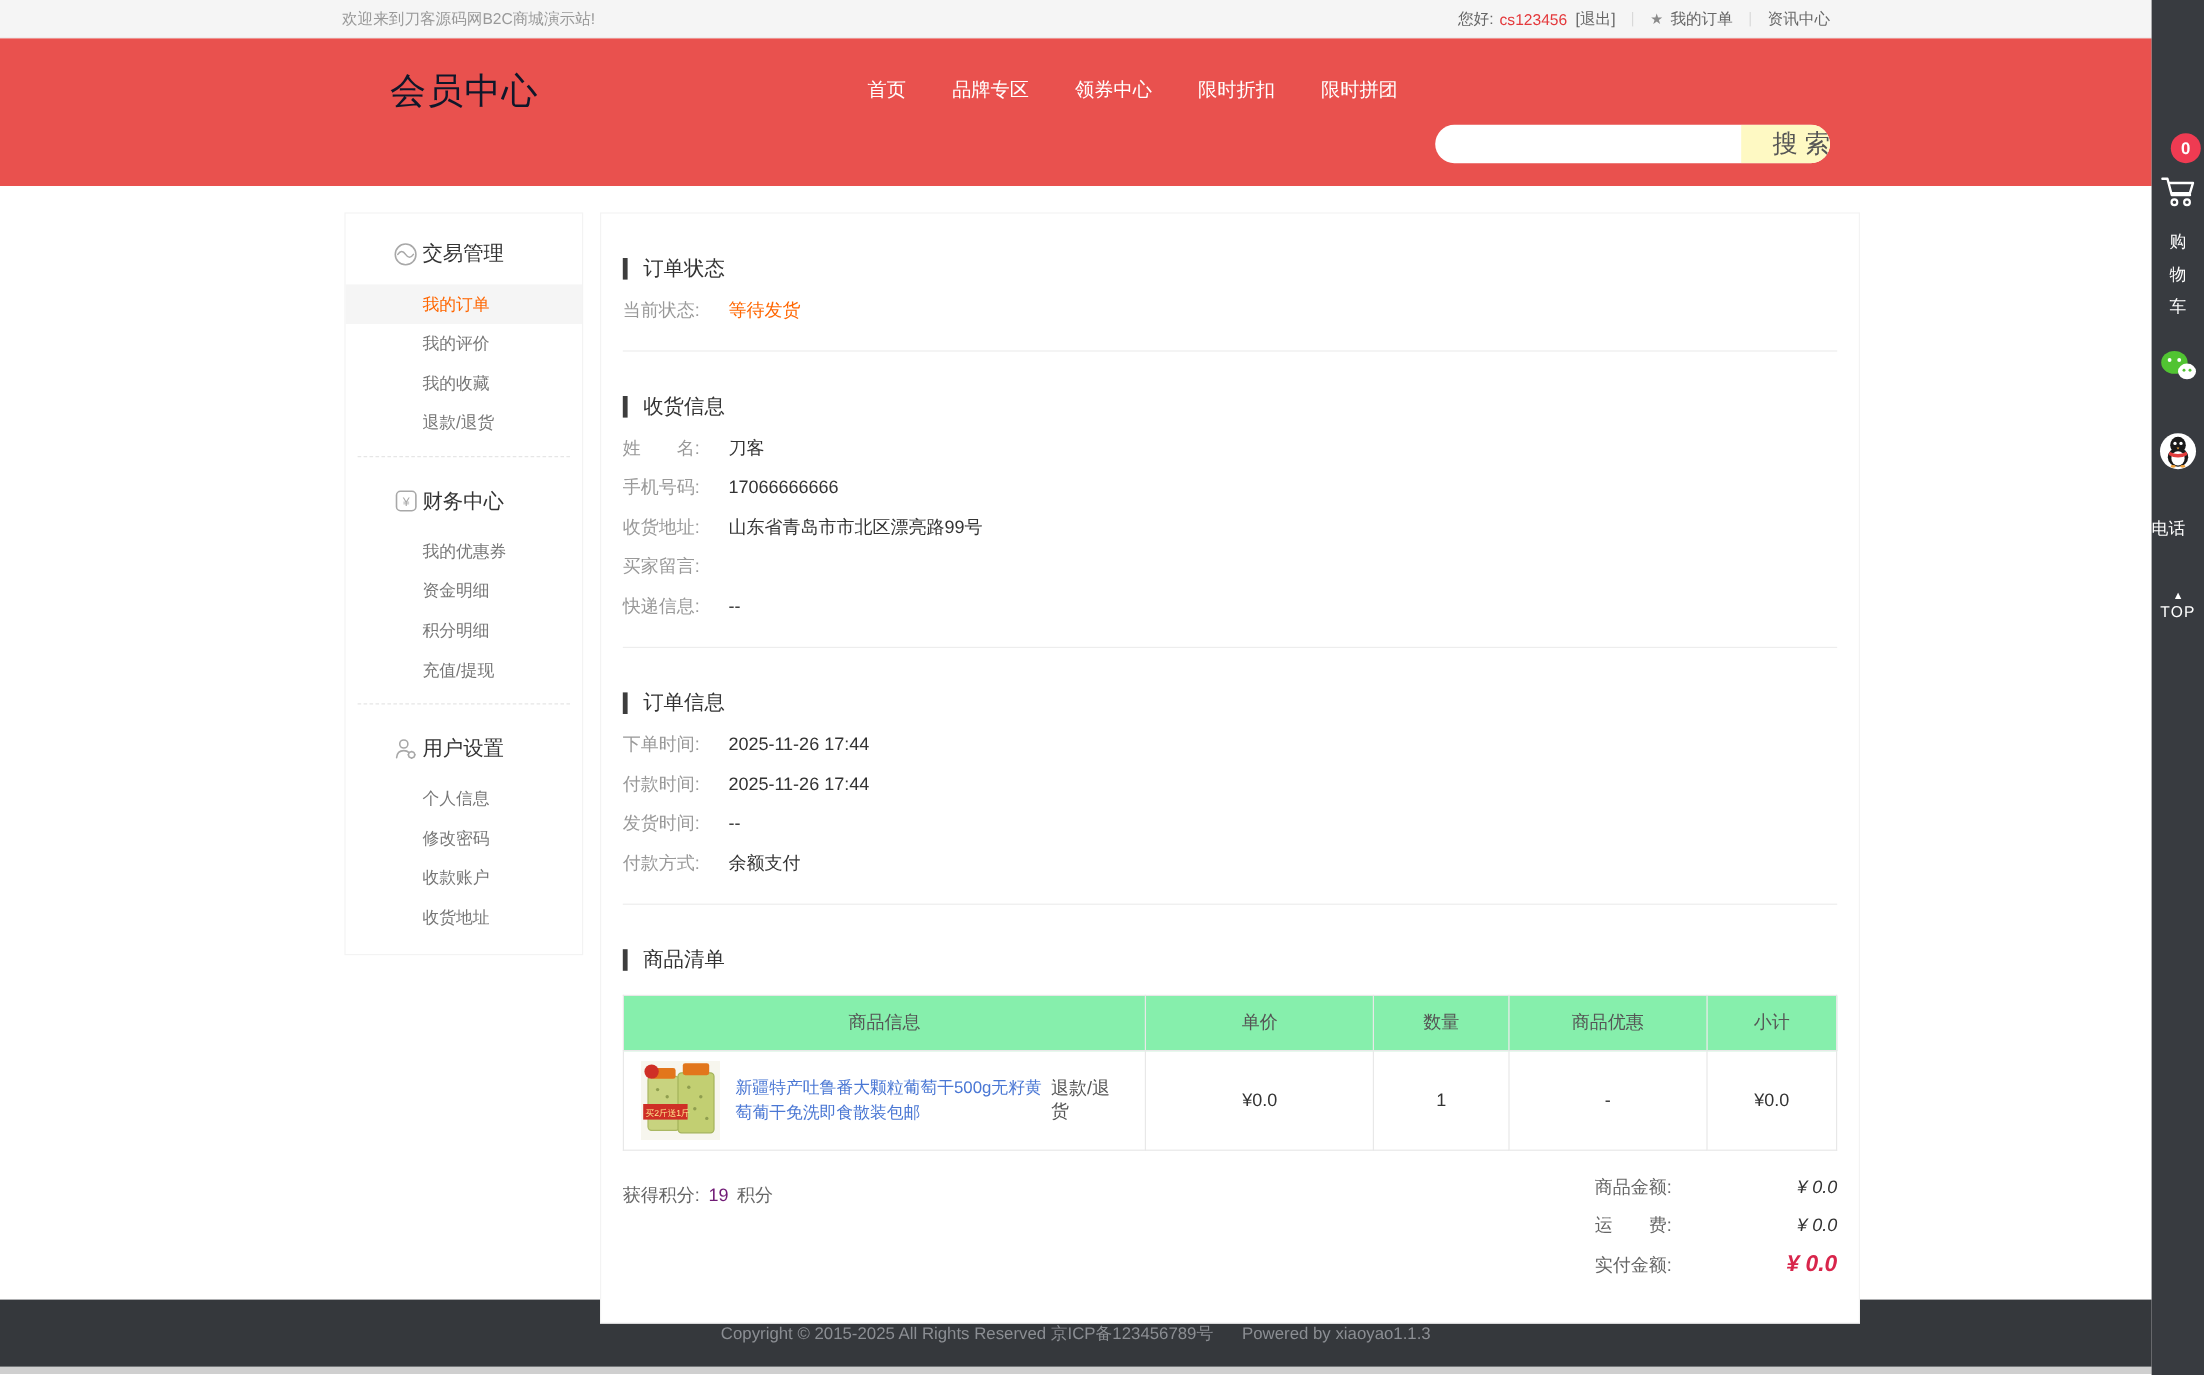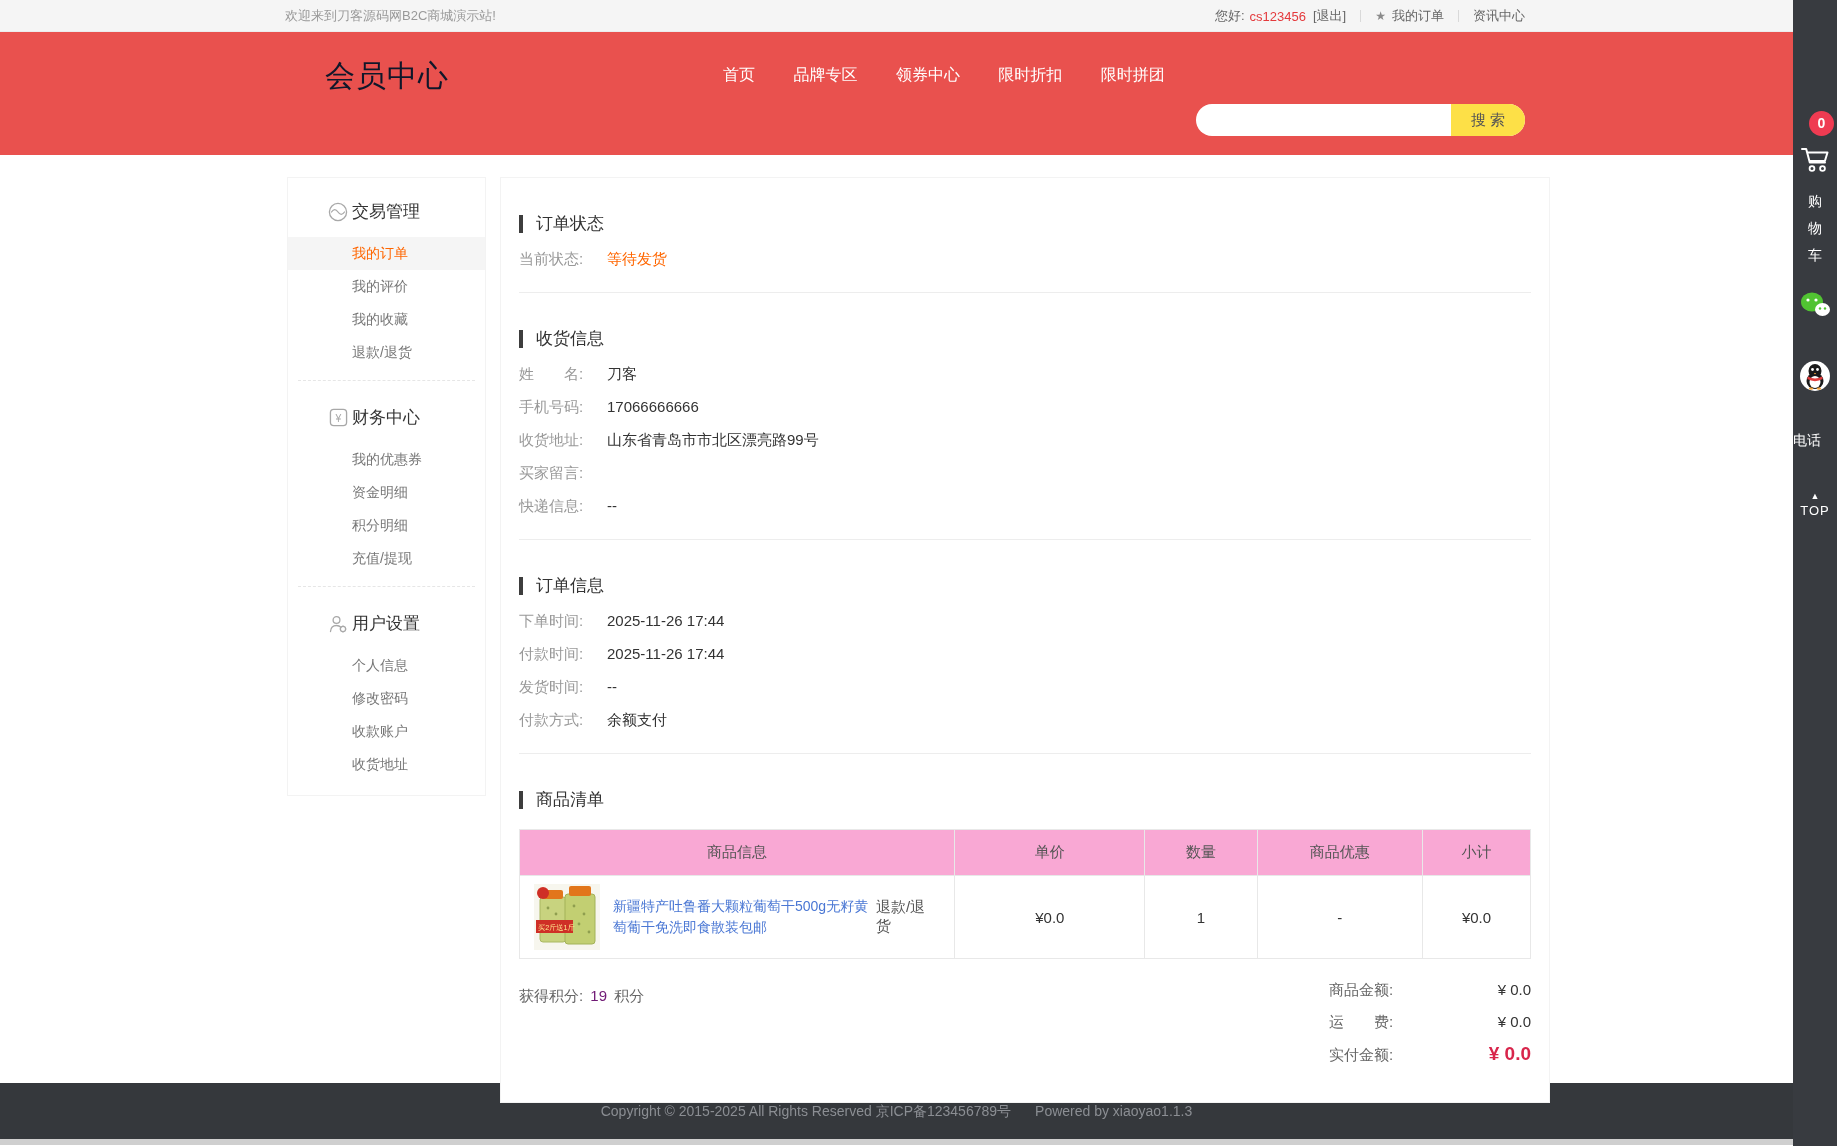--- a/index.html
+++ b/index.html
@@ -21,21 +21,21 @@
   .star { font-size:12px; color:#8a8a8a; margin-right:6px; }
 
   
   .header { height:123px; background:#e9514e; }
   .header-inner { margin-left:285px; width:1240px; height:123px; position:relative; }
   .site-title { position:absolute; left:40px; top:24px; color:#0f172a; font-size:30px; font-weight:normal; letter-spacing:1px; }
   .nav { position:absolute; left:438px; top:33px; }
   .nav a { color:#ffffff; font-size:16px; margin-right:34px; text-decoration:none; display:inline-block; cursor:pointer; }
   .search { position:absolute; right:0; top:72px; width:329px; height:32px; background:#fff; border-radius:16px; display:flex; overflow:hidden; }
   .search input { flex:1; border:none; outline:none; padding:0 16px; font-size:14px; background:transparent; color:#333; }
-  .search-btn { width:74px; background:#fde047; border:none; font-size:15px; color:#555; cursor:pointer; }
+  .search-btn { width:74px; background:#fef9c3; border:none; font-size:21px; color:#555; cursor:pointer;text-align:right; }
 
   
   .main { height:928px; background:#fff; }
   .main-inner { margin-left:287px; width:1263px; padding-top:22px; display:flex; align-items:flex-start; }
 
   .sidebar { width:199px; background:#fff; border:1px solid #f3f3f3; padding:8px 0 14px; }
   .side-section-title { position:relative; padding:14px 0 14px 64px; font-size:17px; color:#333; }
   .side-section-title .sicon { position:absolute; left:40px; top:50%; transform:translateY(-50%); width:20px; height:20px; display:flex; align-items:center; justify-content:center; }
   .side-item { height:33px; line-height:33px; padding-left:64px; font-size:14px; color:#777; cursor:pointer; }
   .side-item.active { background:#f5f5f5; color:#ff6600; }
@@ -45,35 +45,35 @@
   .section-title { display:flex; align-items:center; margin-top:34px; font-size:17px; color:#333; }
   .tbar { width:4px; height:18px; background:#3d3d3d; margin-right:13px; }
   .frow { margin-top:15px; font-size:15px; display:flex; line-height:18px; }
   .flabel { width:88px; color:#999; flex:none; }
   .fvalue { color:#333; }
   .fvalue.orange { color:#ff6600; }
   .divider { border-bottom:1px solid #ededed; margin-top:24px; }
 
   
   table.goods { width:100%; border-collapse:collapse; margin-top:18px; }
-  .goods th { background:#f9a8d4; height:46px; font-weight:normal; font-size:15px; color:#555; border:1px solid #e8e8e8; text-align:center; }
+  .goods th { background:#86efac; height:46px; font-weight:normal; font-size:15px; color:#555; border:1px solid #e8e8e8; text-align:center; }
   .goods td { height:82px; font-size:15px; color:#333; text-align:center; border:1px solid #e8e8e8; }
   .product-cell { display:flex; align-items:center; text-align:left; padding:8px 14px; }
   .pimg { width:66px; height:66px; flex:none; cursor:pointer; }
   .pname { width:300px; margin-left:13px; font-size:14px; color:#4a77d4; line-height:21px; cursor:pointer; }
   .ptag { margin-left:auto; color:#555; font-size:15px; padding-right:8px; cursor:pointer; }
 
   
   .summary { display:flex; justify-content:space-between; margin-top:22px; font-size:15px; }
   .points { color:#666; margin-top:6px; }
   .points .green { color:#701a75; margin:0 3px; }
   .totals { width:202px; }
   .trow { display:flex; justify-content:space-between; align-items:baseline; margin-bottom:14px; line-height:18px; }
   .tlabel { color:#666; }
-  .tvalue { color:#333; }
+  .tvalue { color:#333;font-style:italic; }
   .trow.final .tvalue { color:#d8254b; font-weight:bold; font-size:19px; }
 
   
   .footer { height:56px; background:#35383c; text-align:center; color:#8b8e93; font-size:14px; line-height:56px; }
   .footer .powered { margin-left:24px; }
   .bottom-strip { height:6px; background:#cfcfcf; }
 
   
   .float-bar { position:absolute; right:0; top:0; width:44px; height:1146px; background:#383b40; z-index:20; }
   .badge { position:absolute; top:111px; right:3px; width:25px; height:25px; border-radius:50%; background:#ef3b52; color:#fff; font-size:14px; font-weight:bold; text-align:center; line-height:25px; }

